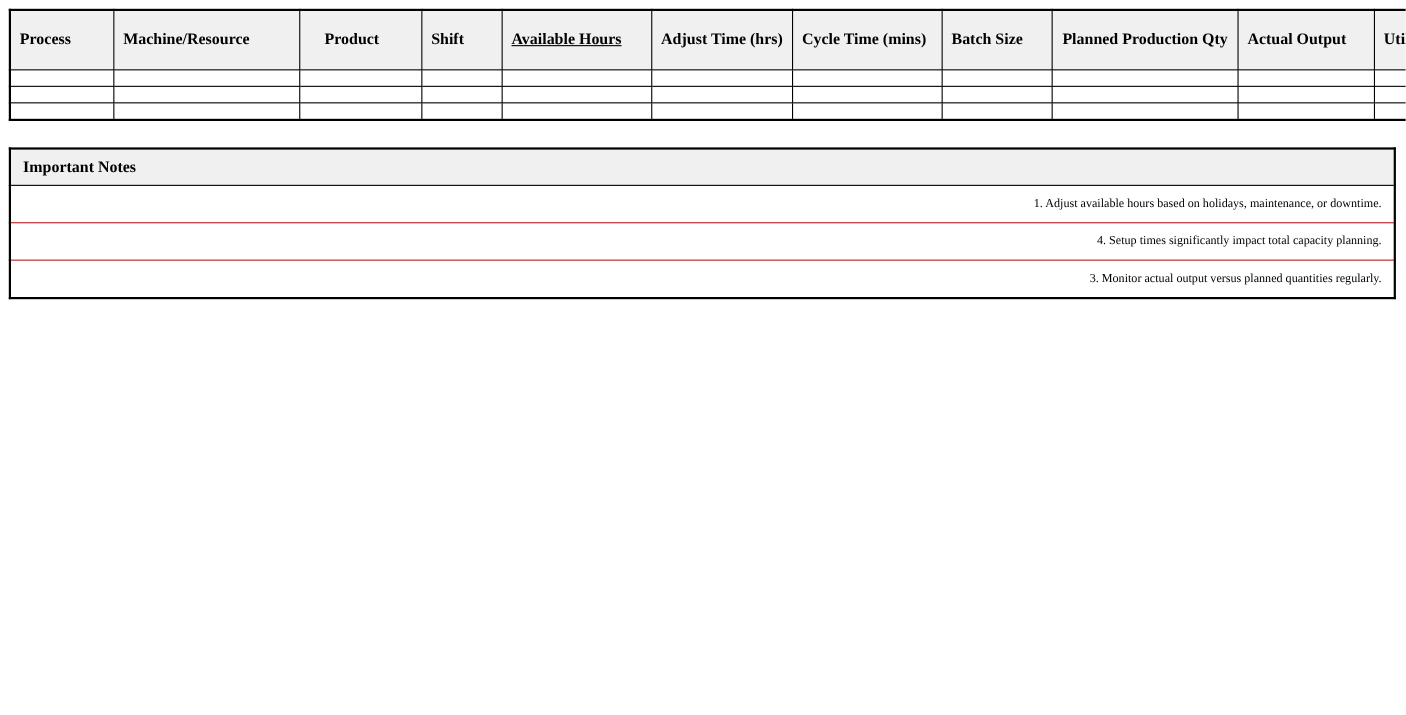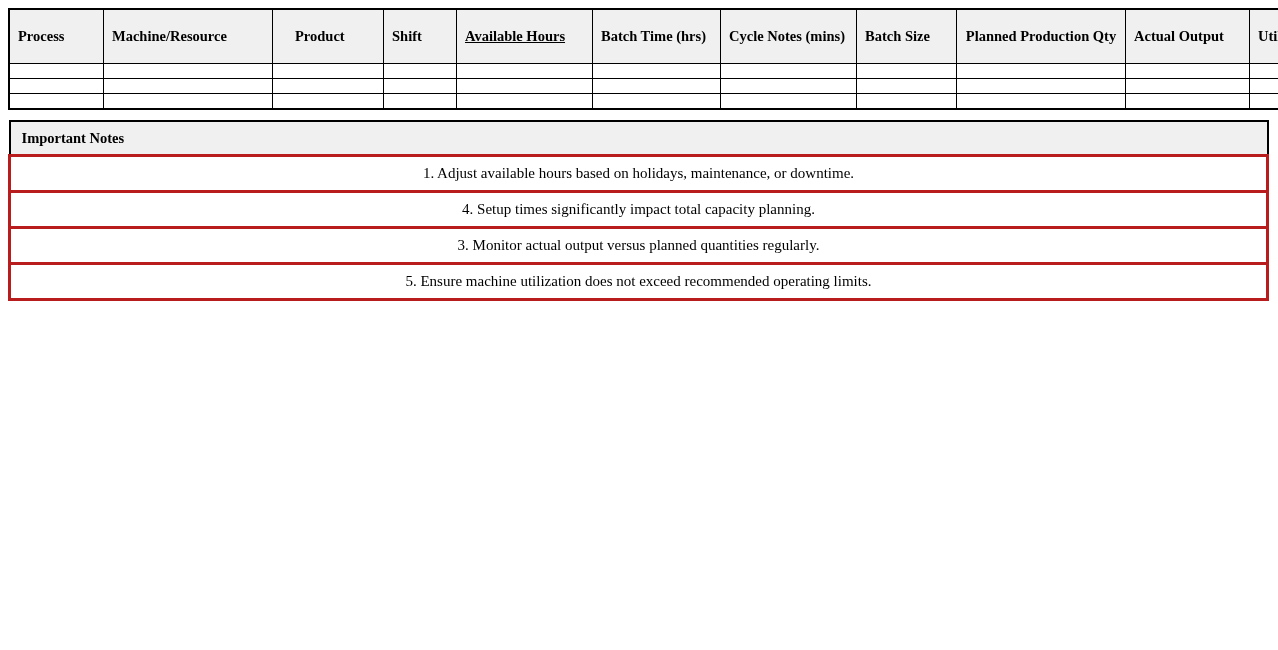--- a/index.html
+++ b/index.html
@@ -40,59 +40,59 @@
     margin-top: 41px;
   }
   #capacity-table td {
     border: 1px solid #000000;
     height: 14px;
     padding: 0 8px;
     font-size: 12px;
   }
   
   #notes-table {
-    margin-top: 10px;
+    margin-top: 24px;
     border: 2px solid #000000;
   }
   #notes-table th {
     border: 1px solid #000000;
     background: #f0f0f0;
     font-weight: bold;
     font-size: 14.5px;
     line-height: 17px;
     text-align: left;
     vertical-align: middle;
     padding: 0 11px;
     height: 32px;
   }
   #notes-table td {
-    border: 3px solid #b91c1c;
-    font-size: 15px;
+    border: 1px solid #b91c1c;
+    font-size: 11px;
     line-height: 17px;
-    text-align: center;
+    text-align: right;
     vertical-align: middle;
     padding: 0 11px;
     height: 33px;
   }
 </style>
 </head>
 <body>
 
 <div class="page">
 
   <table id="capacity-table">
     <thead>
       <tr>
           <th style="width: 77px;">Process</th>
           <th style="width: 152px;">Machine/Resource</th>
           <th style="width: 80px; padding-left: 22px;">Product</th>
           <th style="width: 56px;">Shift</th>
           <th style="width: 119px; text-decoration: underline;">Available Hours</th>
-          <th style="width: 111px;">Batch Time (hrs)</th>
-          <th style="width: 119px;">Cycle Notes (mins)</th>
+          <th style="width: 111px;">Adjust Time (hrs)</th>
+          <th style="width: 119px;">Cycle Time (mins)</th>
           <th style="width: 83px;">Batch Size</th>
           <th style="width: 152px; text-align: center;">Planned Production Qty</th>
           <th style="width: 107px;">Actual Output</th>
           <th style="width: 118px;">Utilization (%)</th>
         </tr>
     </thead>
     <tbody>
         <tr>
           <td></td>
           <td></td>
@@ -144,19 +144,16 @@
     <tbody>
         <tr>
           <td>1. Adjust available hours based on holidays, maintenance, or downtime.</td>
         </tr>
         <tr>
           <td>4. Setup times significantly impact total capacity planning.</td>
         </tr>
         <tr>
           <td>3. Monitor actual output versus planned quantities regularly.</td>
         </tr>
-        <tr>
-          <td>5. Ensure machine utilization does not exceed recommended operating limits.</td>
-        </tr>
       </tbody>
   </table>
 
 </div>
 
 </body></html>

